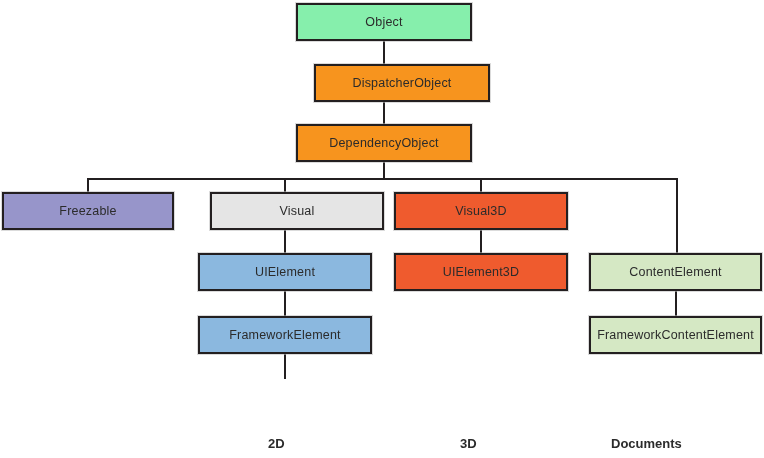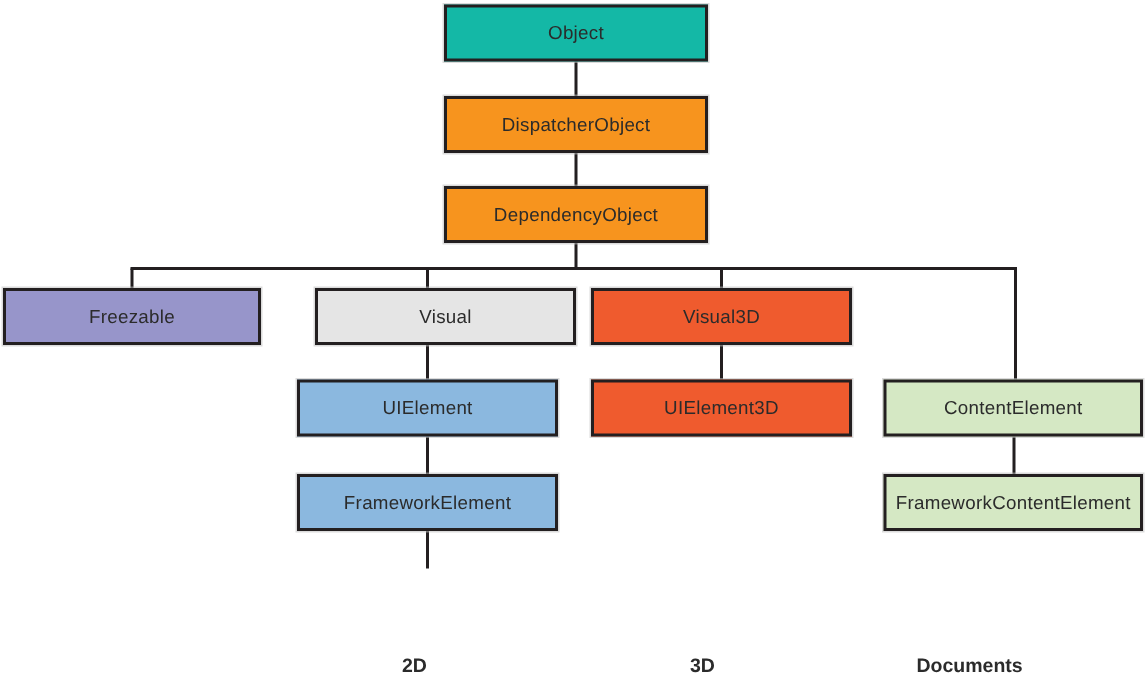--- a/index.html
+++ b/index.html
@@ -92,22 +92,22 @@
   <div class="vline l-freezable"></div>
   <div class="vline l-visual"></div>
   <div class="vline l-visual3d"></div>
   <div class="vline l-content"></div>
   <div class="vline l-vis-uie"></div>
   <div class="vline l-uie-fwe"></div>
   <div class="vline l-fwe-ctrl"></div>
   <div class="vline l-v3d-uie3d"></div>
   <div class="vline l-ce-fwce"></div>
 
-  <div class="node n-object" style="background: #14b8a6;">Object</div>
-  <div class="node n-dispatcher" style="background: rgb(247, 148, 30);">DispatcherObject</div>
+  <div class="node n-object" style="background: #86efac;">Object</div>
+  <div class="node n-dispatcher" style="background: rgb(247, 148, 30); margin-left: 18px;">DispatcherObject</div>
   <div class="node n-dependency" style="background: rgb(247, 148, 30);">DependencyObject</div>
   <div class="node n-freezable" style="background: rgb(151, 149, 202);">Freezable</div>
   <div class="node n-visual" style="background: #e5e5e5; margin-left: 12px;">Visual</div>
   <div class="node n-uielement" style="background: rgb(139, 184, 223);">UIElement</div>
   <div class="node n-fwelement" style="background: rgb(139, 184, 223);">FrameworkElement</div>
   <div class="node n-visual3d" style="background: rgb(239, 91, 46);">Visual3D</div>
   <div class="node n-uielement3d" style="background: rgb(239, 91, 46);">UIElement3D</div>
   <div class="node n-fwcontentelement" style="background: rgb(213, 232, 196);">FrameworkContentElement</div>
   <div class="node n-contentelement" style="background: rgb(213, 232, 196);">ContentElement</div>
 

